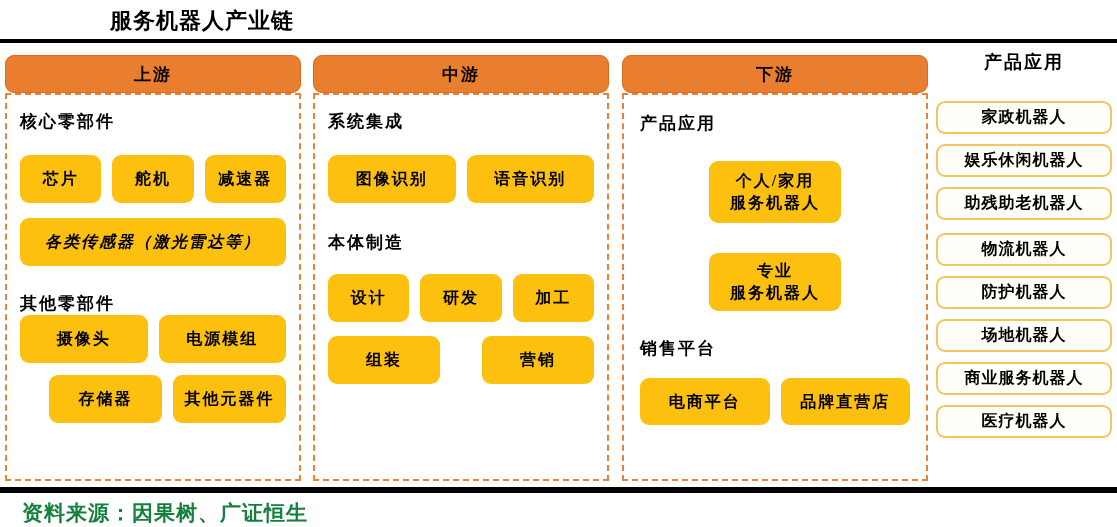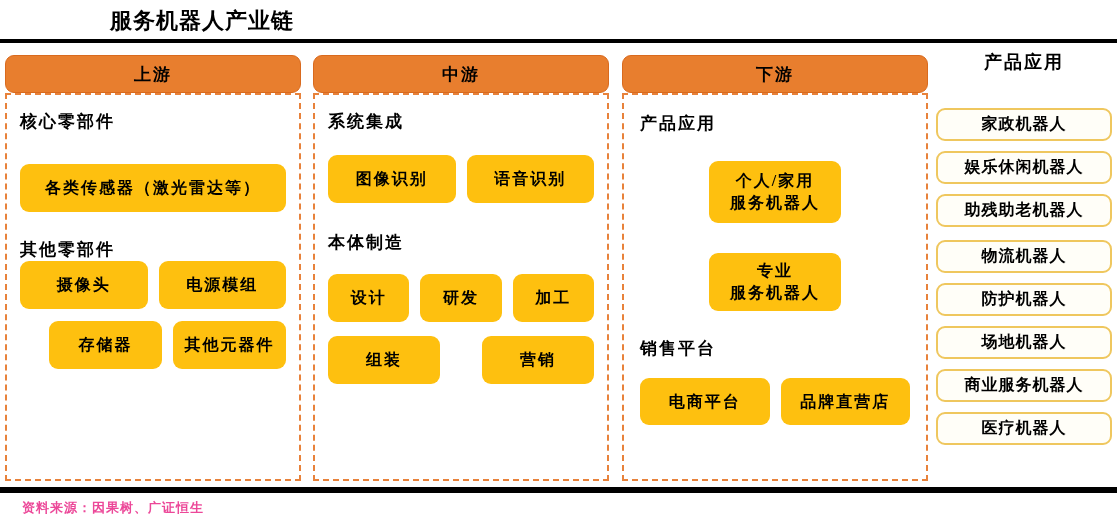--- a/index.html
+++ b/index.html
@@ -11,21 +11,21 @@
   }
   .page-title {
     position:absolute; left:110px; top:6px;
     font-size:22px; font-weight:bold; letter-spacing:1px;
   }
   .rule { position:absolute; left:0; width:1117px; background:#000; }
   .rule-top { top:39px; height:4px; }
   .rule-bottom { top:487px; height:6px; }
   .source-line {
     position:absolute; left:22px; top:499px;
-    font-size:13px; font-weight:bold; color:#ec4899; letter-spacing:1px;
+    font-size:21px; font-weight:bold; color:#15803d; letter-spacing:1px;
   }
 
   .col { position:absolute; top:55px; }
   .col-1 { left:5px;   width:296px; }
   .col-2 { left:313px; width:296px; }
   .col-3 { left:622px; width:306px; }
 
   .col-header {
     height:38px; border-radius:9px;
     background:var(--header-orange,#E87E2E);
@@ -48,21 +48,21 @@
     background:var(--chip-gold,#FEC00F);
     border-radius:9px; height:48px; flex:1;
     display:flex; align-items:center; justify-content:center;
     font-size:16px; font-weight:bold; letter-spacing:2px;
     text-align:center; white-space:pre-line; line-height:1.35;
   }
 
   
   .c1-label1 { margin-top:15px; }
   .c1-row1   { margin-top:22px; }
-  .c1-row2   { margin-top:31px; }
+  .c1-row2   { margin-top:15px;font-style:italic; }
   .c1-label2 { margin-top:26px; }
   .c1-row3   { }
   .c1-row4   { margin-top:12px;padding-left:29px; }
   
   .c2-label1 { margin-top:15px; }
   .c2-row1   { margin-top:22px; }
   .c2-row2   { margin-top:12px; }
   .c2-label2 { margin-top:28px; }
   .c2-row3   { margin-top:20px; }
   .c2-row4   { margin-top:14px;gap:42px; }
@@ -73,41 +73,46 @@
   .c3-label2 { margin-top:26px; }
   .c3-row    { margin-top:18px; }
   .c3-row .chip { height:47px; }
 
   
   .apps { position:absolute; top:50px; left:936px; width:176px; }
   .apps-header {
     text-align:center; font-size:18px; font-weight:bold; letter-spacing:2px;
     height:27px;
   }
-  .apps-group { margin-top:31px; }
+  .apps-group { margin-top:24px; }
   .apps-group + .apps-group { margin-top:13px; }
   .app-item {
     height:33px; margin-bottom:10px;
     background:var(--app-bg,#FFFEF8);
     border:2px solid var(--app-border,#EFC75E);
     border-radius:9px;
     display:flex; align-items:center; justify-content:center;
     font-size:16px; font-weight:bold; letter-spacing:1px;
   }
 </style>
 </head>
 <body>
 
 <div class="page-title">服务机器人产业链</div>
 <div class="rule rule-top"></div>
 
 <div class="col col-1">
   <div class="col-header">上游</div>
   <div class="col-body">
     <div class="section-title c1-label1">核心零部件</div>
+    <div class="chip-row c1-row1">
+      <div class="chip">芯片</div>
+      <div class="chip">舵机</div>
+      <div class="chip">减速器</div>
+    </div>
     <div class="chip-row c1-row2">
       <div class="chip">各类传感器（激光雷达等）</div>
     </div>
     <div class="section-title c1-label2">其他零部件</div>
     <div class="chip-row c1-row3">
       <div class="chip">摄像头</div>
       <div class="chip">电源模组</div>
     </div>
     <div class="chip-row c1-row4">
       <div class="chip">存储器</div>

